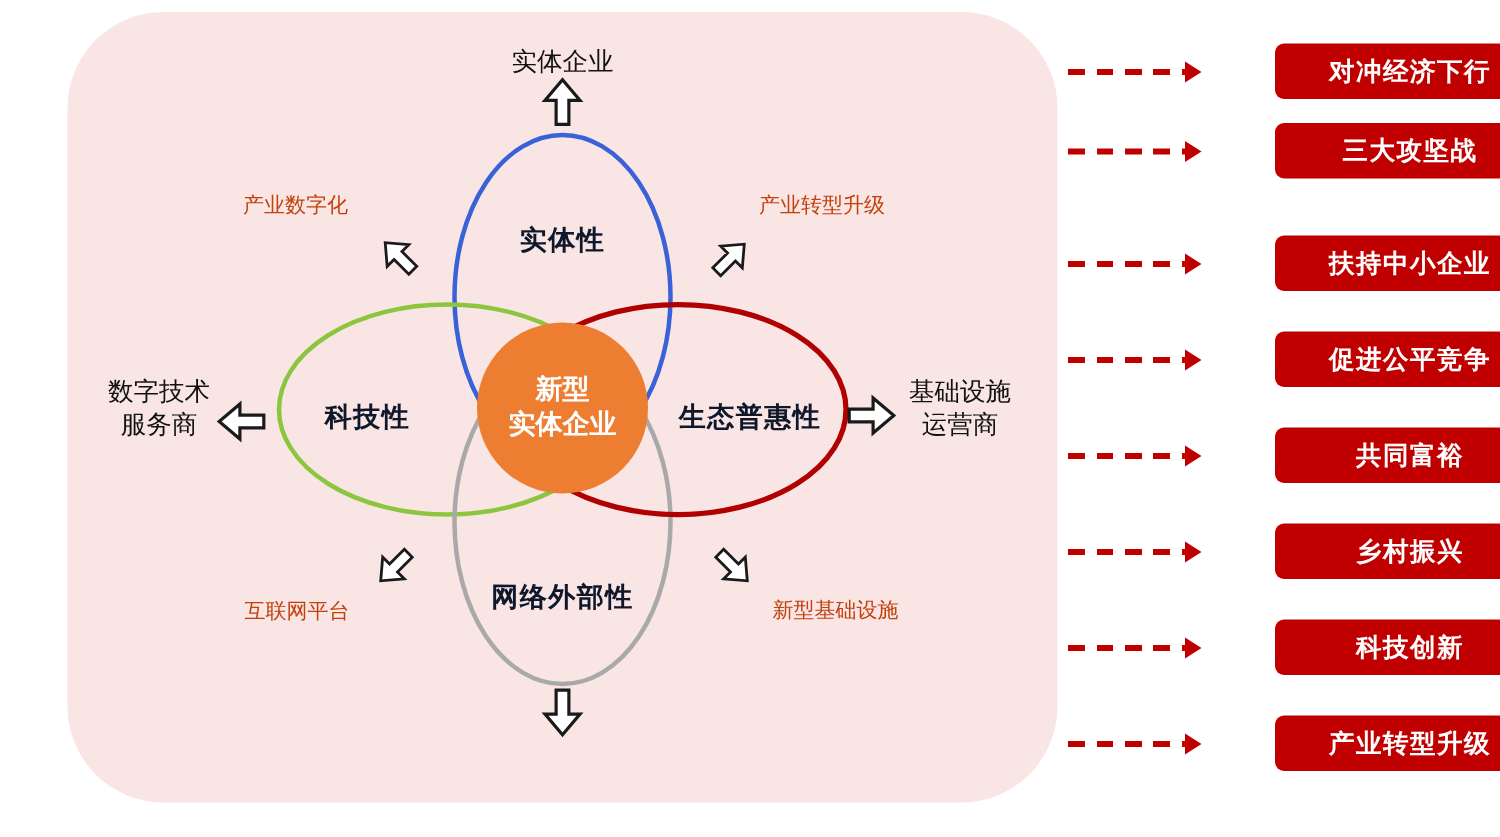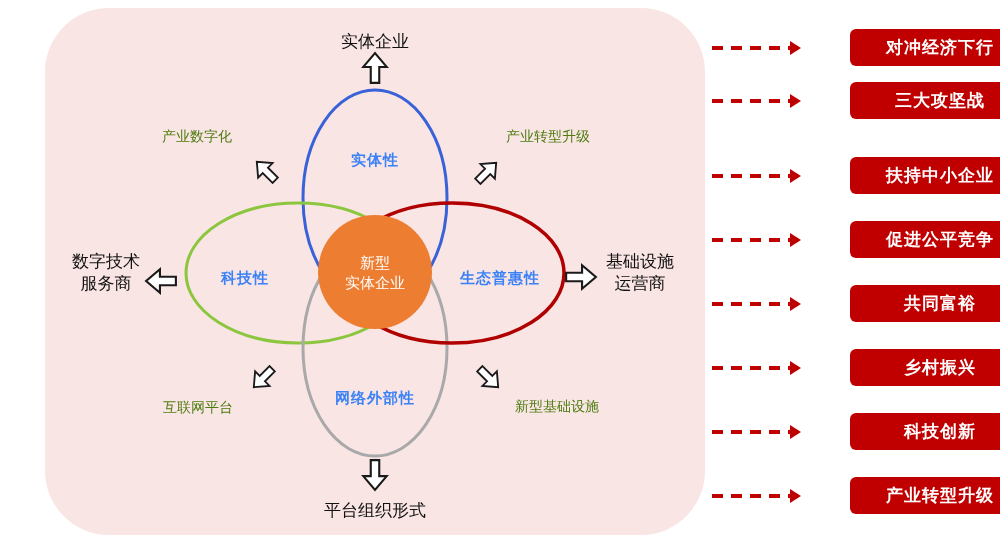--- a/index.html
+++ b/index.html
@@ -6,27 +6,27 @@
   .stage{
     position:relative;width:1000px;height:558px;background:#ffffff;
     font-family:"Liberation Sans","DejaVu Sans",sans-serif;overflow:hidden;
   }
   .pink-panel{
     position:absolute;left:45px;top:8px;width:660px;height:527px;
     background:#fae5e5;border-radius:64px;
   }
   .venn-svg{position:absolute;left:0;top:0;pointer-events:none;}
   .lbl{position:absolute;transform:translate(-50%,-50%);white-space:nowrap;color:#1a1a1a;}
-  .ellipse-label{color:#3b82f6;font-weight:bold;font-size:15px;letter-spacing:1px;}
+  .ellipse-label{color:#0f172a;font-weight:bold;font-size:18px;letter-spacing:1px;}
   .center-label{
-    color:#ffffff;font-weight:normal;font-size:15px;text-align:center;line-height:1.3;
+    color:#ffffff;font-weight:bold;font-size:18px;text-align:center;line-height:1.3;
     white-space:nowrap;
   }
   .outer-label{font-size:17px;color:#111111;text-align:center;line-height:1.3;font-weight:500;}
-  .corner-label{font-size:14px;color:#4d7c0f;text-align:right;}
+  .corner-label{font-size:14px;color:#c2410c;text-align:right;}
   .block-arrow{position:absolute;width:34px;height:30px;}
   .block-arrow.sm{width:30px;height:26px;}
   .block-arrow svg{display:block;width:100%;height:100%;}
   .ar-right{transform:translate(-50%,-50%) rotate(0deg);}
   .ar-left{transform:translate(-50%,-50%) rotate(180deg);}
   .ar-up{transform:translate(-50%,-50%) rotate(-90deg);}
   .ar-down{transform:translate(-50%,-50%) rotate(90deg);}
   .ar-ul{transform:translate(-50%,-50%) rotate(-135deg);}
   .ar-ur{transform:translate(-50%,-50%) rotate(-45deg);}
   .ar-dl{transform:translate(-50%,-50%) rotate(135deg);}
@@ -66,21 +66,20 @@
   <div class="lbl ellipse-label" style="left:245px;top:278px;">科技性</div>
   <div class="lbl ellipse-label" style="left:500px;top:278px;">生态普惠性</div>
   <div class="lbl ellipse-label" style="left:375px;top:398px;text-align:center;">网络外部性</div>
 
   <div class="lbl center-label" style="left:375px;top:272px;">
     <div>新型</div>
     <div>实体企业</div>
   </div>
 
   <div class="lbl outer-label" style="left:375px;top:42px;">实体企业</div>
-  <div class="lbl outer-label" style="left:375px;top:511px;">平台组织形式</div>
   <div class="lbl outer-label" style="left:106px;top:273px;">
     <div>数字技术</div>
     <div>服务商</div>
   </div>
   <div class="lbl outer-label" style="left:640px;top:273px;">
     <div>基础设施</div>
     <div>运营商</div>
   </div>
 
   <div class="lbl corner-label" style="left:197px;top:137px;">产业数字化</div>

